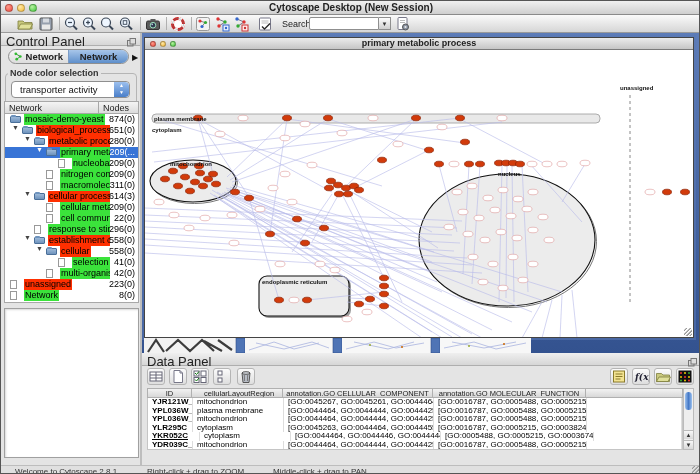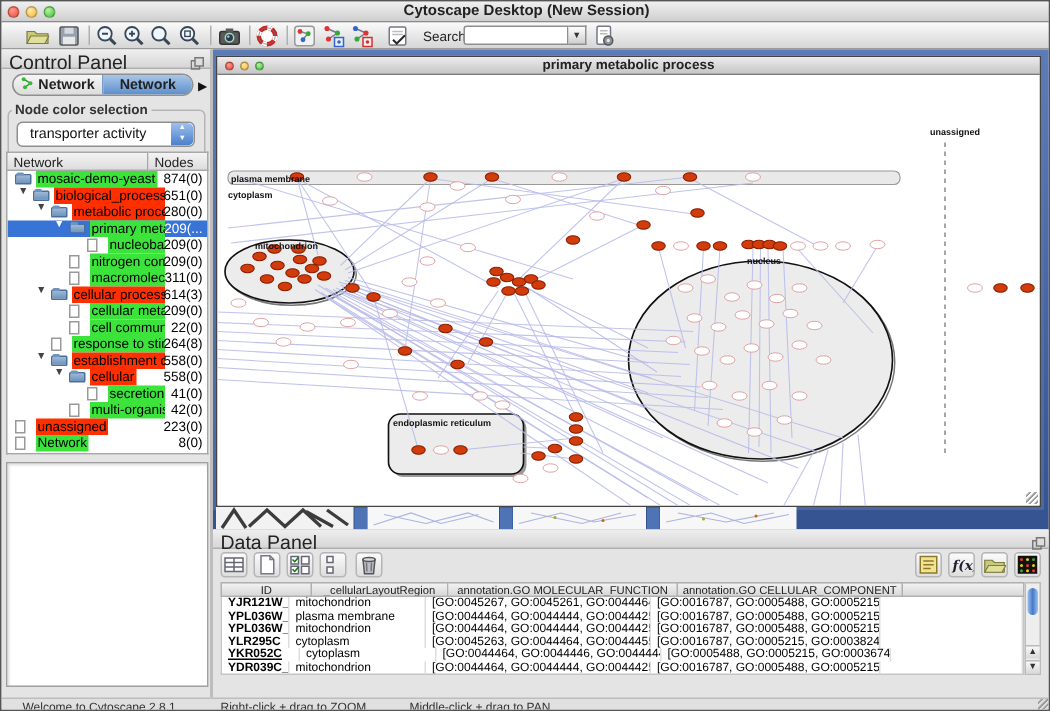--- a/index.html
+++ b/index.html
@@ -275,37 +275,37 @@
           <span class="tcount">209(0)</span>
         </div>
         <div class="trow">
           <span class="file" style="left: 41px;"></span>
           <span class="tlabel green" style="left: 55px; max-width: 50px;">cell communicat</span>
           <span class="tcount">22(0)</span>
         </div>
         <div class="trow">
           <span class="file" style="left: 29px;"></span>
           <span class="tlabel green" style="left: 43px; max-width: 62px;">response to stimulu</span>
-          <span class="tcount">264(8)</span>
+          <span class="tcount">296(0)</span>
         </div>
         <div class="trow">
           <span class="tri" style="left: 19px;">▼</span>
           <span class="fold" style="left: 29px;"></span>
           <span class="tlabel red" style="left: 43px; max-width: 62px;">establishment of lo</span>
           <span class="tcount">558(0)</span>
         </div>
         <div class="trow">
           <span class="tri" style="left: 31px;">▼</span>
           <span class="fold" style="left: 41px;"></span>
           <span class="tlabel red" style="left: 55px; max-width: 50px;">cellular</span>
           <span class="tcount">558(0)</span>
         </div>
         <div class="trow">
           <span class="file" style="left: 53px;"></span>
-          <span class="tlabel green" style="left: 67px; max-width: 38px;">secretion</span>
+          <span class="tlabel green" style="left: 67px; max-width: 38px;">selection</span>
           <span class="tcount">41(0)</span>
         </div>
         <div class="trow">
           <span class="file" style="left: 41px;"></span>
           <span class="tlabel green" style="left: 55px; max-width: 50px;">multi-organism pro</span>
           <span class="tcount">42(0)</span>
         </div>
         <div class="trow">
           <span class="file" style="left: 5px;"></span>
           <span class="tlabel red" style="left: 19px; max-width: 86px;">unassigned</span>
@@ -601,24 +601,24 @@
             <circle cx="12" cy="4" r="1" fill="#3a3"></circle>
             <circle cx="4" cy="8" r="1" fill="#ec0"></circle>
             <circle cx="8" cy="8" r="1" fill="#e33"></circle>
             <circle cx="12" cy="8" r="1" fill="#ec0"></circle>
             <circle cx="4" cy="11.5" r="1" fill="#3a3"></circle>
             <circle cx="8" cy="11.5" r="1" fill="#ec0"></circle>
             <circle cx="12" cy="11.5" r="1" fill="#e33"></circle>
           </svg></span>
     </div>
     <div class="dhead">
-      <div class="dh" style="width:61px">ID</div>
+      <div class="dh" style="width:45px">ID</div>
       <div class="dh" style="width:91px">_cellularLayoutRegion</div>
+      <div class="dh" style="width:150px">annotation.GO CELLULAR_COMPONENT</div>
       <div class="dh" style="width:153px">annotation.GO MOLECULAR_FUNCTION</div>
-      <div class="dh" style="width:150px">annotation.GO CELLULAR_COMPONENT</div>
       <div class="dh" style="flex:1"></div>
     </div>
     <div class="drows" id="data-rows">
         <div class="drow">
           <span class="dc id" style="width: 45px;">YJR121W__1</span>
           <span class="dc" style="width: 91px;">mitochondrion</span>
           <span class="dc" style="width: 150px;">[GO:0045267, GO:0045261, GO:0044464, G...</span>
           <span class="dc" style="width: 153px;">[GO:0016787, GO:0005488, GO:0005215, G...</span>
           <span class="dc" style="flex: 1 1 0%;"></span>
         </div>

